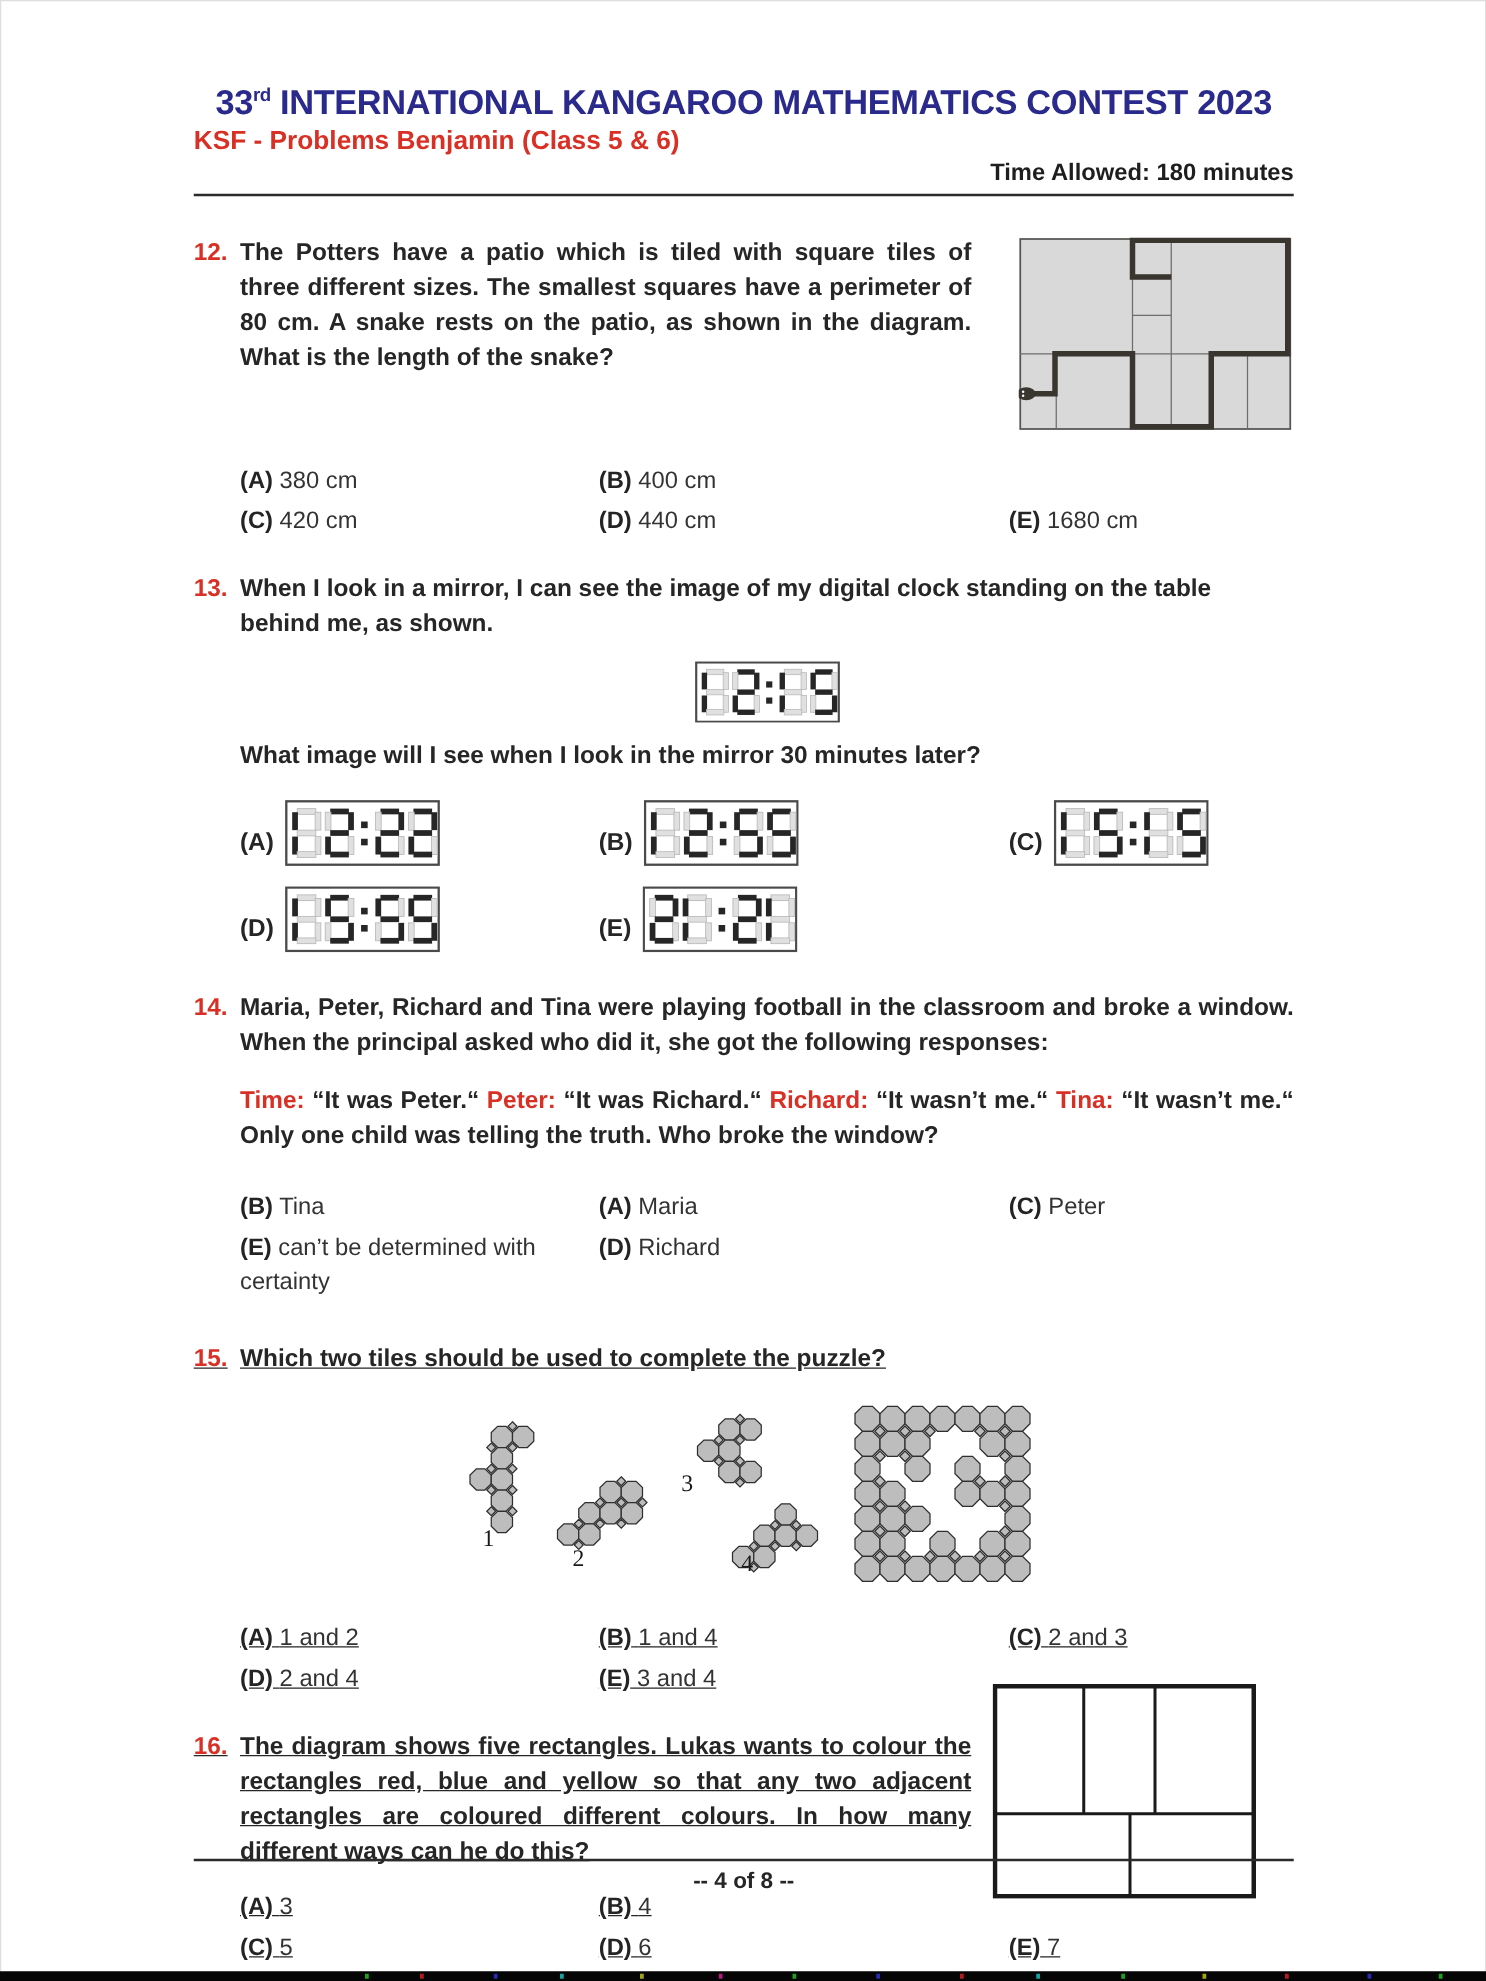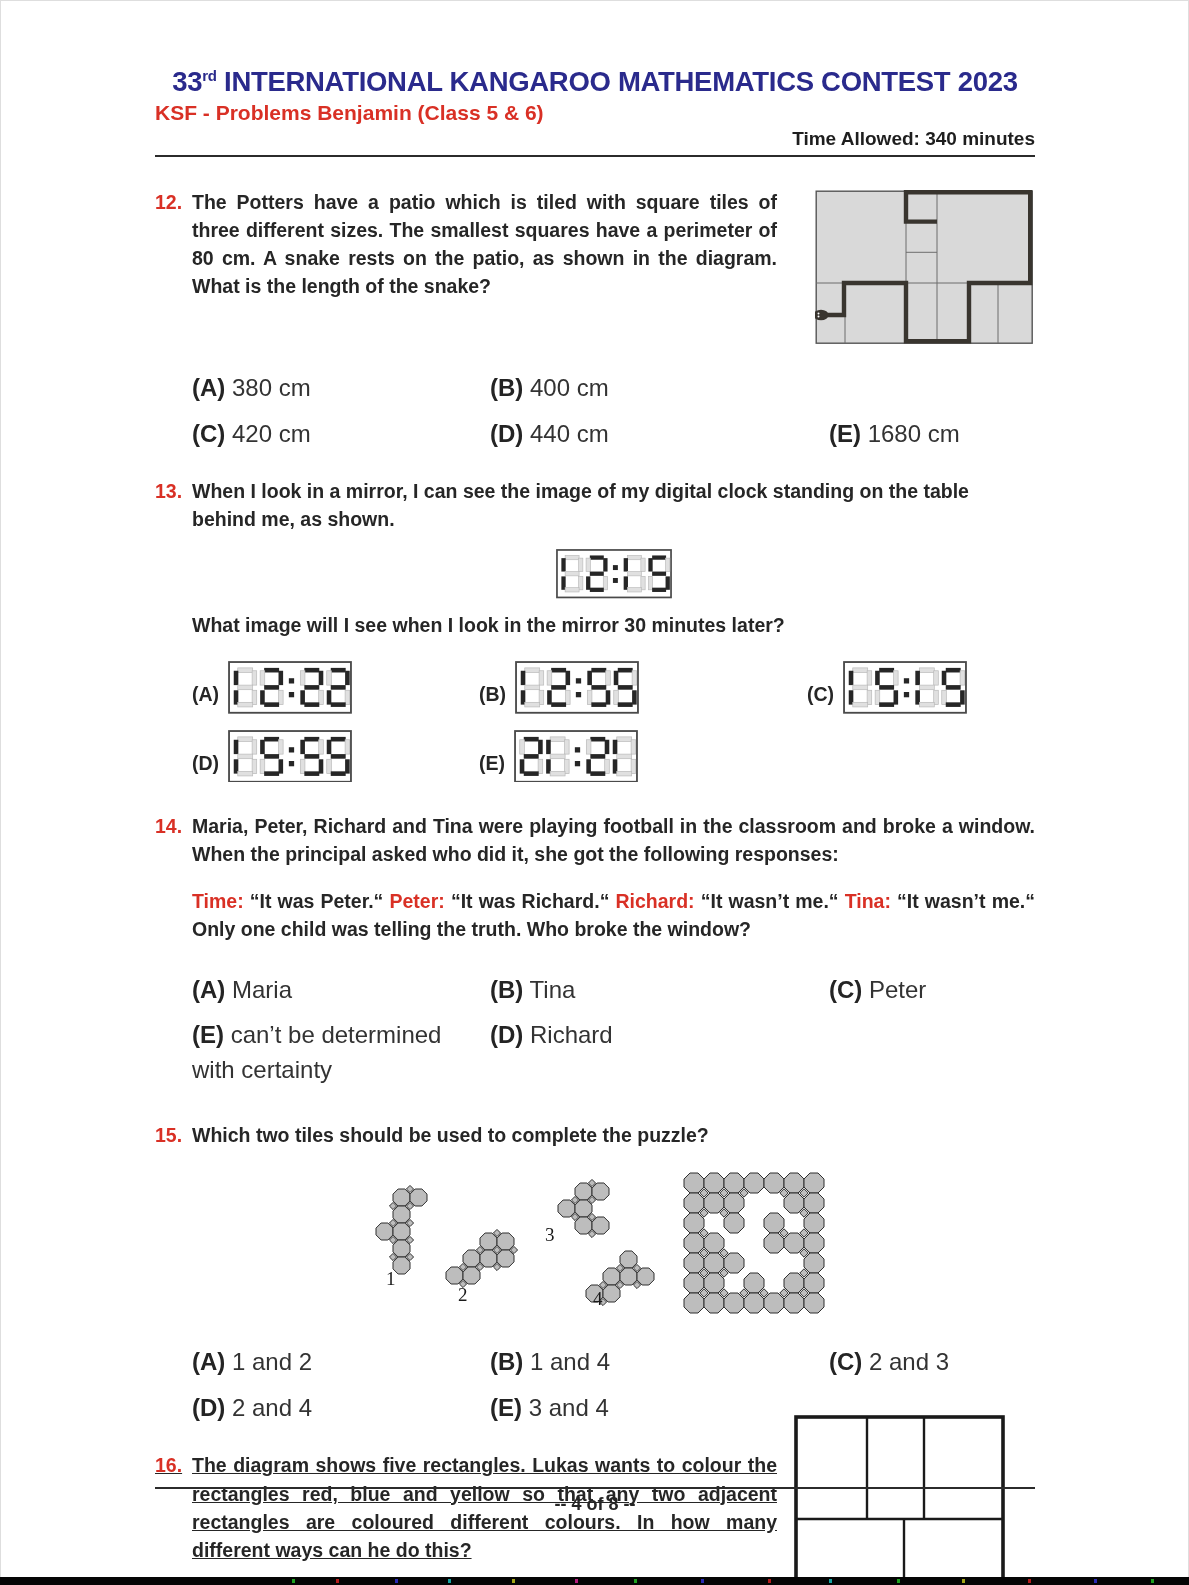--- a/index.html
+++ b/index.html
@@ -14,21 +14,21 @@
   .time{margin-top:3px;text-align:right;font-size:19px;font-weight:700;color:#1e1e1e;}
   .hrule{margin-top:5px;border-top:2.5px solid #2b2b2b;height:0;}
   
   .q{display:flex;margin-top:28px;font-size:19.5px;line-height:1.44;}
   .qnum{width:37px;flex-shrink:0;font-weight:700;color:var(--red,#d93025);}
   .qbody{flex:1;min-width:0;position:relative;}
   .qtext{margin:0;font-weight:700;color:#262626;}
   .j{text-align:justify;}
   .row12{display:flex;gap:38px;}
   .row12 .qtext{width:585px;flex-shrink:0;}
-  .opts{display:grid;grid-template-columns:287px 328px 1fr;row-gap:5px;margin-top:22px;font-size:24px;gap:11px;}
+  .opts{display:grid;grid-template-columns:287px 328px 1fr;row-gap:5px;margin-top:22px;font-size:19px;}
   .opt b{font-weight:700;color:#242424;}
   .opt span{font-weight:400;color:#333;}
   
   .clock-main-wrap{width:116px;margin:16px auto 12px;}
   .clockgrid{display:grid;grid-template-columns:287px 328px 1fr;row-gap:16px;margin-top:22px;}
   .clock-opt{display:flex;align-items:flex-end;gap:9px;}
   .clock-opt b{font-weight:700;padding-bottom:5px;}
   svg.clock{display:block;width:124px;height:auto;}
   svg.clock.main{width:116px;}
   
@@ -50,21 +50,21 @@
 </style>
 </head>
 <body>
 
 <div class="page">
   <div class="content">
 
     <header>
       <h1><span>33</span><sup>rd</sup><span> INTERNATIONAL KANGAROO MATHEMATICS CONTEST 2023</span></h1>
       <h2>KSF - Problems Benjamin (Class 5 &amp; 6)</h2>
-      <div class="time">Time Allowed: 340 minutes</div>
+      <div class="time">Time Allowed: 180 minutes</div>
       <div class="hrule"></div>
     </header>
 
     <section class="q" style="margin-top:31px;">
       <span class="qnum">12.</span>
       <div class="qbody">
         <div class="row12">
           <p class="qtext j">The Potters have a patio which is tiled with square tiles of three different sizes. The smallest squares have a perimeter of 80 cm. A snake rests on the patio, as shown in the diagram. What is the length of the snake?</p>
           <svg class="figpatio" id="fig-patio" viewBox="0 0 220 156">
               <rect x="1.2" y="1.2" width="216" height="152" fill="#d9d9d9" stroke="#555" stroke-width="1.4"></rect>
@@ -327,30 +327,30 @@
           <span>“It was Peter.“</span>
           <span class="nm">Peter:</span>
           <span>“It was Richard.“</span>
           <span class="nm">Richard:</span>
           <span>“It wasn’t me.“</span>
           <span class="nm">Tina:</span>
           <span>“It wasn’t</span>
           <span>me.“ Only one child was telling the truth. Who broke the window?</span>
         </p>
         <div class="opts" style="margin-top:30px;">
+          <div class="opt"><b>(B)</b> <span>Tina</span></div>
           <div class="opt"><b>(A)</b> <span>Maria</span></div>
-          <div class="opt"><b>(B)</b> <span>Tina</span></div>
           <div class="opt"><b>(C)</b> <span>Peter</span></div>
           <div class="opt"><b>(E)</b> <span>can’t be determined with certainty</span></div>
           <div class="opt"><b>(D)</b> <span>Richard</span></div>
         </div>
       </div>
     </section>
 
-    <section class="q" style="margin-top:34px;">
+    <section class="q" style="margin-top:34px;text-decoration:underline;">
       <span class="qnum">15.</span>
       <div class="qbody">
         <p class="qtext">Which two tiles should be used to complete the puzzle?</p>
         <svg class="fig15" id="fig-puzzle" viewBox="0 0 474 158">
             <polygon points="36.1,22 42.9,22 48,27.1 48,33.9 42.9,39 36.1,39 31,33.9 31,27.1" fill="#bdbdbd" stroke="#2f2f2f" stroke-width="1"></polygon>
             <polygon points="53.1,22 59.9,22 65,27.1 65,33.9 59.9,39 53.1,39 48,33.9 48,27.1" fill="#bdbdbd" stroke="#2f2f2f" stroke-width="1"></polygon>
             <polygon points="36.1,39 42.9,39 48,44.1 48,50.9 42.9,56 36.1,56 31,50.9 31,44.1" fill="#bdbdbd" stroke="#2f2f2f" stroke-width="1"></polygon>
             <polygon points="19.1,56 25.9,56 31,61.1 31,67.9 25.9,73 19.1,73 14,67.9 14,61.1" fill="#bdbdbd" stroke="#2f2f2f" stroke-width="1"></polygon>
             <polygon points="36.1,56 42.9,56 48,61.1 48,67.9 42.9,73 36.1,73 31,67.9 31,61.1" fill="#bdbdbd" stroke="#2f2f2f" stroke-width="1"></polygon>
             <polygon points="36.1,73 42.9,73 48,78.1 48,84.9 42.9,90 36.1,90 31,84.9 31,78.1" fill="#bdbdbd" stroke="#2f2f2f" stroke-width="1"></polygon>

